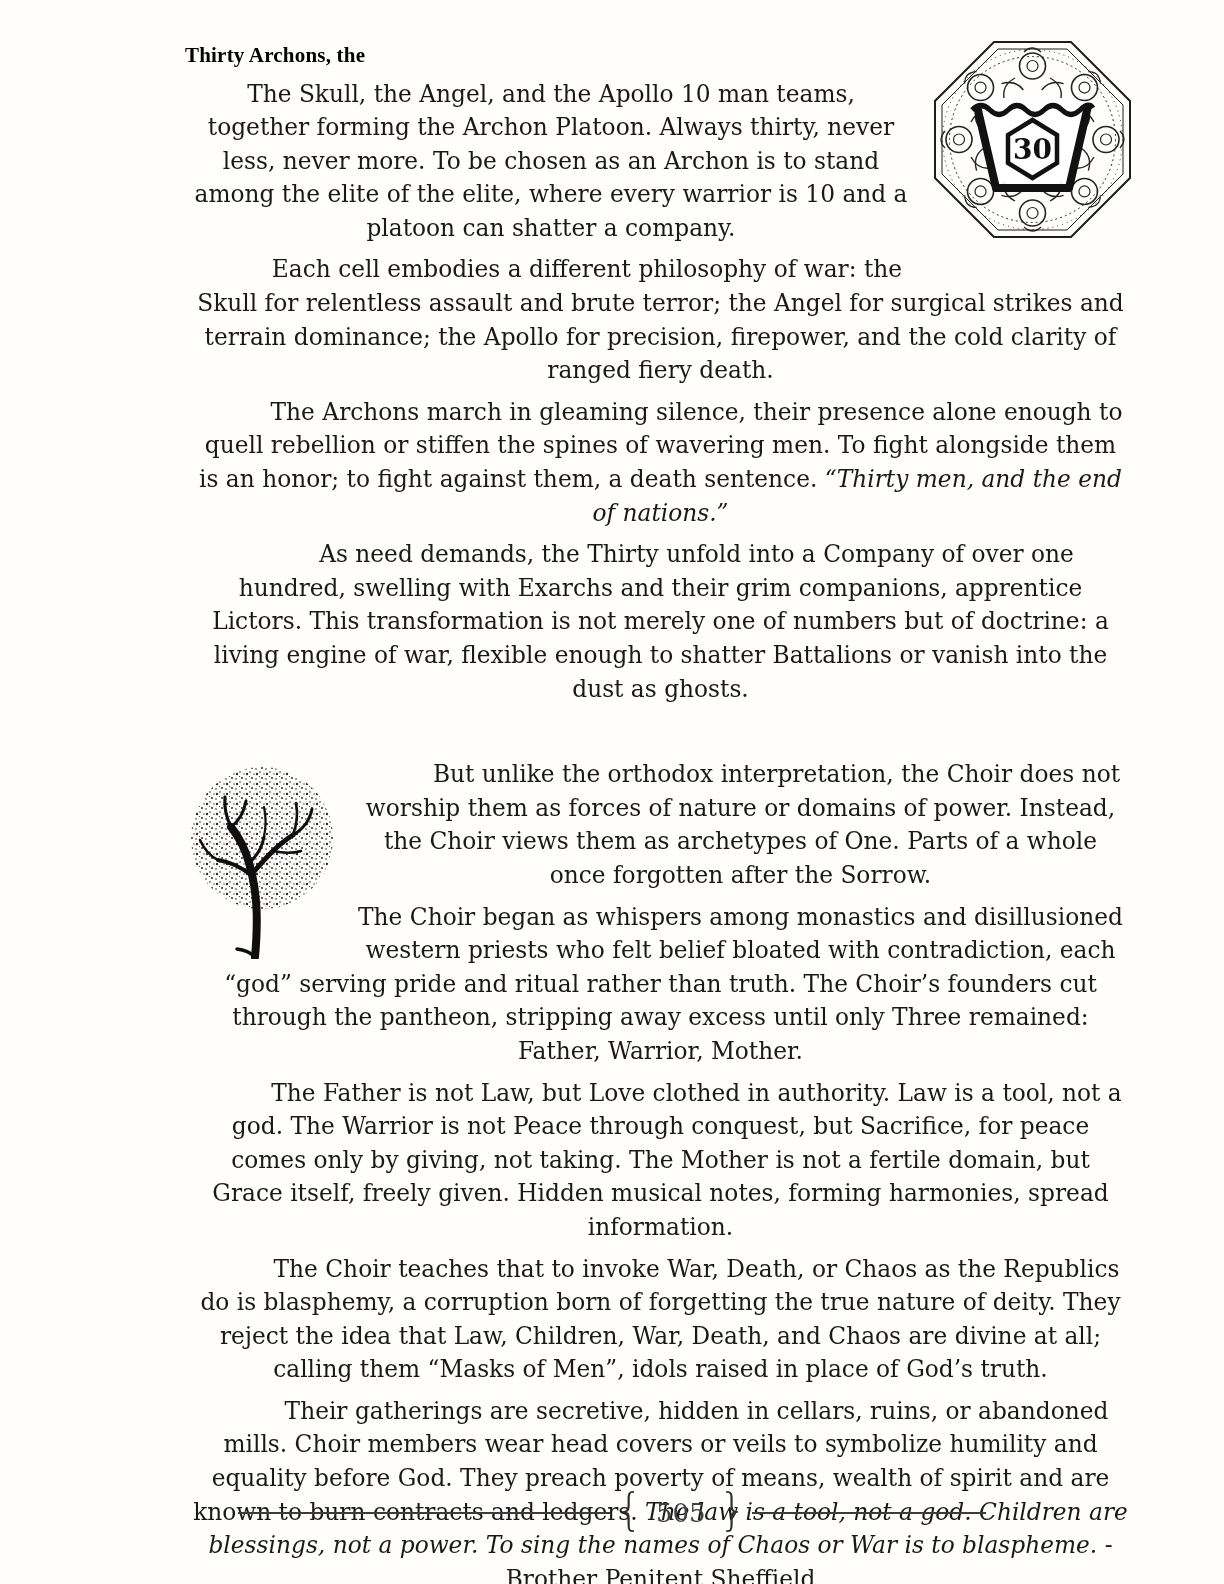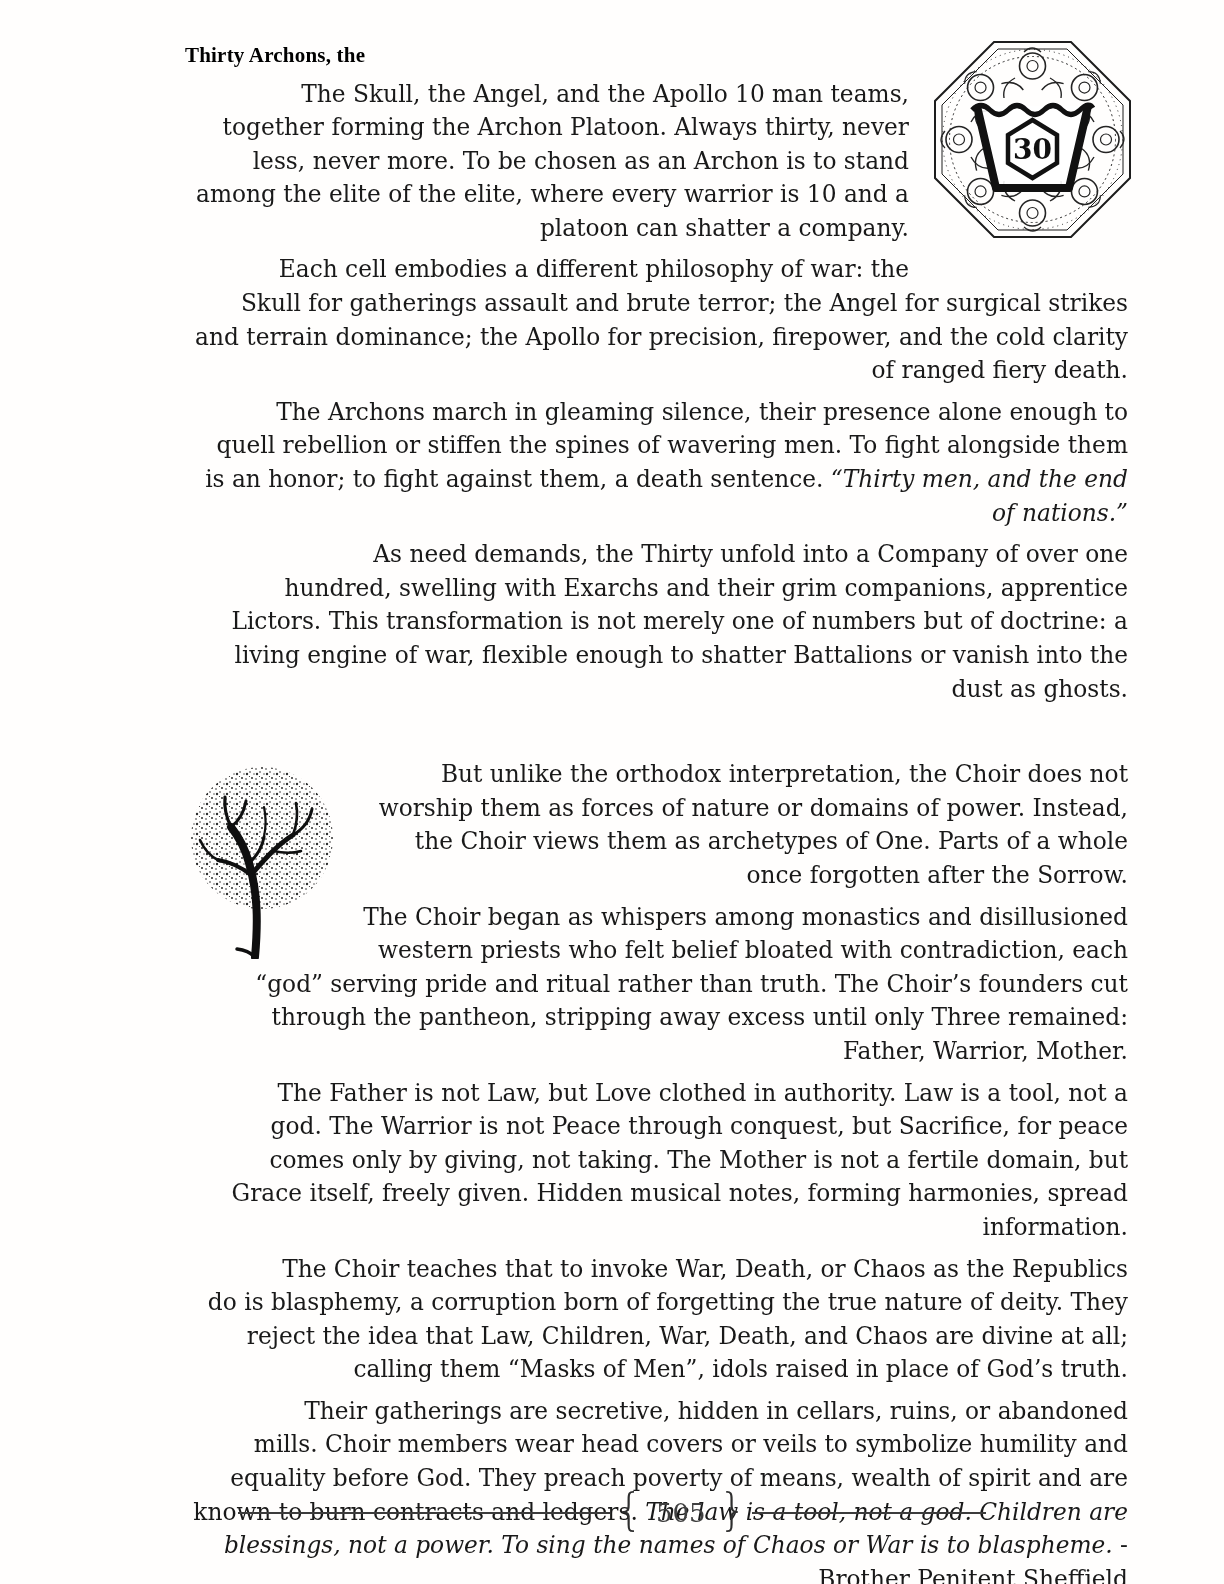--- a/index.html
+++ b/index.html
@@ -25,21 +25,21 @@
     color: #000;
     margin: 0 0 9px 0;
     line-height: 1.12;
     letter-spacing: 0.2px;
     font-family: Liberation Serif, serif;
   }
   .body-para {
     margin: 8px;
     font-size: 23.3px;
     line-height: 33.6px;
-    text-align: right;
+    text-align: center;
   }
   .indent { text-indent: 72px; }
   .italic { font-style: italic; }
   .emblem {
     float: right;
     width: 207px;
     height: 214px;
     margin: -8px 0 8px 20px;
   }
   .tree {
@@ -107,21 +107,21 @@
           <use href="#orn" transform="rotate(270 103.5 103.5)"></use>
           <use href="#orn" transform="rotate(315 103.5 103.5)"></use>
           <path d="M48,70 L67,152 L140,152 L159,70" fill="#ffffff" fill-opacity="0.9" stroke="#111" stroke-width="8" stroke-linejoin="round"></path>
           <path d="M43,74 q9,-9 18,0 q9,9 18,0 q9,-9 18,0 q9,9 18,0 q9,-9 18,0 q9,9 18,0 q9,-9 13,-2" fill="none" stroke="#111" stroke-width="5"></path>
           <polygon points="103.5,84 128,99 128,127 103.5,142 79,127 79,99" fill="#fff" stroke="#111" stroke-width="4.5"></polygon>
           <text x="103.5" y="123" text-anchor="middle" font-size="28" font-weight="bold" fill="#111">30</text>
         </svg>
       </div>
       <h2 class="section-title">Thirty Archons, the</h2>
       <p class="body-para"><span>The Skull, the Angel, and the Apollo 10 man teams, together forming the Archon Platoon.  Always thirty, never less, never more.  To be chosen as an Archon is to stand among the elite of the elite, where every warrior is 10 and a platoon can shatter a company.</span><span class="italic"></span></p>
-      <p class="body-para indent"><span>Each cell embodies a different philosophy of war: the Skull for gatherings assault and brute terror; the Angel for surgical strikes and terrain dominance; the Apollo for precision, firepower, and the cold clarity of ranged fiery death.</span><span class="italic"></span></p>
+      <p class="body-para indent"><span>Each cell embodies a different philosophy of war: the Skull for relentless assault and brute terror; the Angel for surgical strikes and terrain dominance; the Apollo for precision, firepower, and the cold clarity of ranged fiery death.</span><span class="italic"></span></p>
       <p class="body-para indent"><span>The Archons march in gleaming silence, their presence alone enough to quell rebellion or stiffen the spines of wavering men.  To fight alongside them is an honor; to fight against them, a death sentence.  </span><span class="italic">“Thirty men, and the end of nations.”</span></p>
       <p class="body-para indent"><span>As need demands, the Thirty unfold into a Company of over one hundred, swelling with Exarchs and their grim companions, apprentice Lictors.  This transformation is not merely one of numbers but of doctrine: a living engine of war, flexible enough to shatter Battalions or vanish into the dust as ghosts.</span><span class="italic"></span></p>
     </section>
 
     <section class="section-2 clearfix">
       <div class="tree">
         <svg width="152" height="198" viewBox="0 0 152 198" xmlns="http://www.w3.org/2000/svg">
           <defs>
             <pattern id="speckle" width="10" height="10" patternUnits="userSpaceOnUse">
               <circle cx="2" cy="3" r="1.2" fill="#2b2b2b"></circle>

